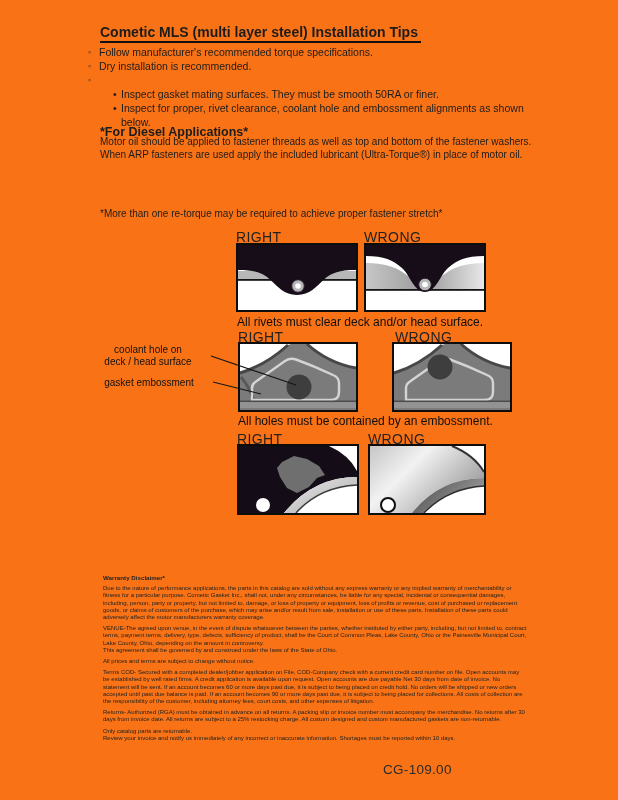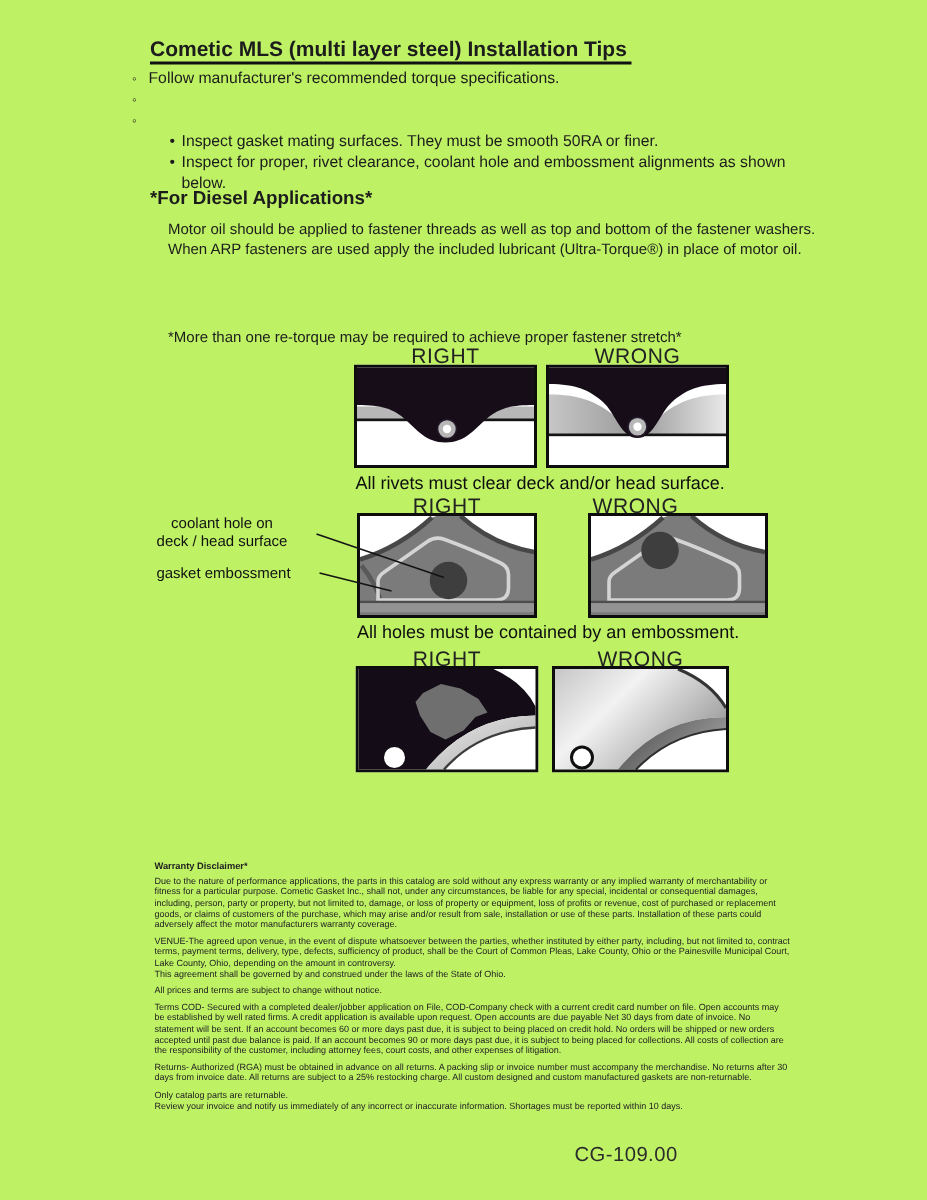--- a/index.html
+++ b/index.html
@@ -1,28 +1,28 @@
 <!DOCTYPE html>
 <html><head>
 <meta charset="utf-8">
 <style>
   html,body{margin:0;padding:0;background:#ffffff;}
-  .page{position:relative;width:618px;height:800px;background:#bef264;overflow:hidden;
+  .page{position:relative;width:618px;height:800px;background:#f97316;overflow:hidden;
         font-family:"Liberation Sans","DejaVu Sans",sans-serif;color:#1c1c1c;}
   .abs{position:absolute;}
-  p{margin:12px;}
+  p{margin:0;}
   .title{font-size:14px;font-weight:bold;border-bottom:2px solid #111;padding:0 3px 1px 0;}
   .bullets{font-size:10.5px;line-height:14px;width:460px;}
   .b{display:flex;}
   .mk{width:11px;flex:0 0 11px;font-size:9px;line-height:14px;}
   .sub{padding-left:25px;}
   .mk2{width:8px;flex:0 0 8px;font-size:10.5px;}
   .h2{font-size:12.5px;font-weight:bold;}
   .body{font-size:10px;line-height:13.2px;}
-  .dglabel{font-size:14px;letter-spacing:0.4px;color:#222;text-align:center;}
+  .dglabel{font-size:14px;letter-spacing:0.4px;color:#222;}
   .caption{font-size:12px;line-height:12px;color:#0e0e0e;}
   .sidelabel{font-size:10px;line-height:11.5px;text-align:center;color:#111;}
   .panel{position:absolute;display:block;}
   .warranty{font-size:6px;line-height:7.2px;color:#222;}
   .warranty p{margin:0 0 4px;white-space:pre-line;}
   .wh{font-weight:bold;margin-bottom:4px;font-size:6.2px;}
   .footer{font-size:13.5px;color:#2c2c2c;letter-spacing:0.3px;}
 </style>
 </head>
 <body>
@@ -31,20 +31,21 @@
 
   <div class="abs title" style="left:100px;top:24px">Cometic MLS (multi layer steel) Installation Tips</div>
 
   <div class="abs bullets" style="left:88px;top:45px">
     <div class="b">
         <span class="mk">◦</span>
         <span>Follow manufacturer's recommended torque specifications.</span>
       </div>
     <div class="b">
         <span class="mk">◦</span>
+        <span>Dry installation is recommended.</span>
       </div>
     <div class="b">
         <span class="mk">◦</span>
       </div>
     <div class="b sub">
         <span class="mk2">•</span>
         <span>Inspect gasket mating surfaces.  They must be smooth 50RA or finer.</span>
       </div>
     <div class="b sub">
         <span class="mk2">•</span>

